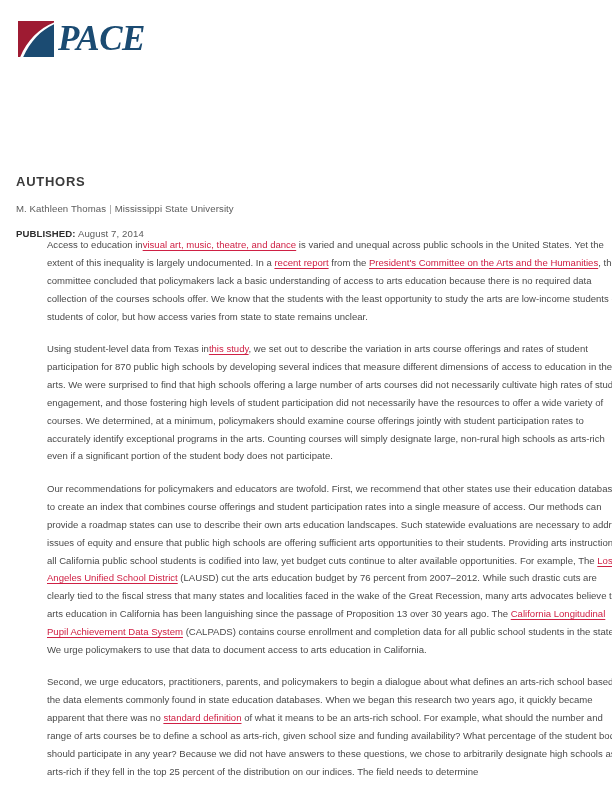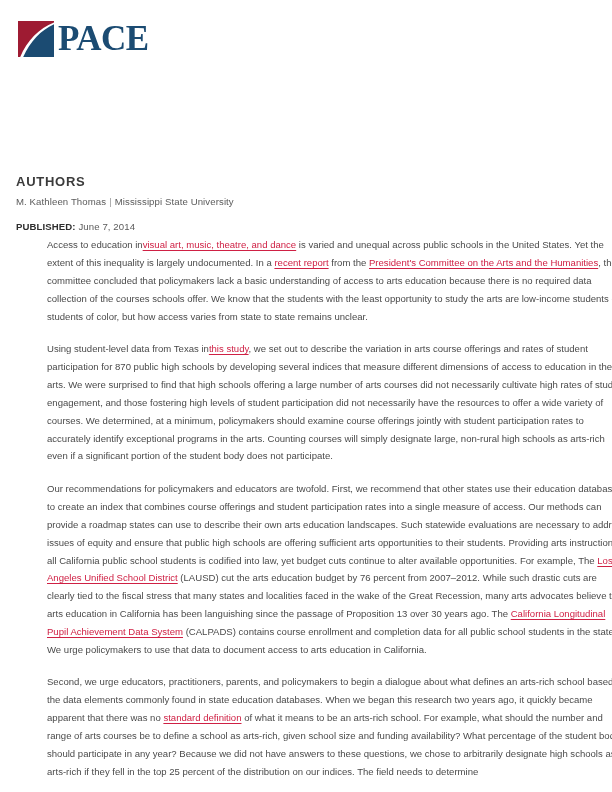--- a/index.html
+++ b/index.html
@@ -11,21 +11,21 @@
   }
   .page { position:relative; width:612px; height:792px; overflow:hidden; background:#fff; }
 
   
   .logo-band {
     position:absolute; left:0; top:0; width:612px; height:62px;
     background:#ffffff;
   }
   .logo-wrap {
     position:absolute; left:18px; top:21px;
-    display:flex; align-items:center; gap:4px;
+    display:flex; align-items:center; gap:4px;font-style:italic;
   }
   .logo-mark {
     position:relative; width:36px; height:36px;
     background:#9e1b32; overflow:hidden; flex:0 0 auto;
   }
   .logo-mark svg { display:block; width:36px; height:36px; }
   .logo-word {
     font-family:"Liberation Serif", serif;
     font-weight:700; font-size:35px; line-height:36px;
     color:#1b4b72; letter-spacing:-0.5px;
@@ -69,21 +69,21 @@
     letter-spacing:0.1px;
   }
 
   
   .meta { position:absolute; left:16px; top:174px; width:580px; }
   .meta-heading {
     font-size:13px; font-weight:700; letter-spacing:0.75px;
     color:#3b3b3b; text-transform:uppercase;
   }
   .meta-line {
-    margin-top:7px;
+    margin-top:14px;
     font-size:9.6px; color:#5b5b5b; letter-spacing:0.1px;
   }
   .meta-sep { color:#9a9a9a; padding:0 3px; }
   .published {
     margin-top:14px;
     font-size:9.6px; color:#5b5b5b; letter-spacing:0.1px;
   }
   .published b { color:#2e2e2e; font-weight:700; }
 
   
@@ -124,21 +124,21 @@
   </div>
 
 
   <div class="meta">
     <div class="meta-heading">AUTHORS</div>
     <div class="meta-line">
       <span>M. Kathleen Thomas</span><span class="meta-sep">|</span><span>Mississippi State University</span>
     </div>
     <div class="published">
       <b>PUBLISHED:</b>
-      <span>June 7, 2014</span>
+      <span>August 7, 2014</span>
     </div>
   </div>
 
   <div class="body-copy" id="body-copy">
       <p><span>Access to education in</span><a class="doc-link" href="#">visual art, music, theatre, and dance</a><span> is varied and unequal across public schools in the United States. Yet the extent of this inequality is largely undocumented. In a </span><a class="doc-link" href="#">recent report</a><span> from the </span><a class="doc-link" href="#">President's Committee on the Arts and the Humanities</a><span>, the committee concluded that policymakers lack a basic understanding of access to arts education because there is no required data collection of the courses schools offer. We know that the students with the least opportunity to study the arts are low-income students or students of color, but how access varies from state to state remains unclear.</span></p>
       <p><span>Using student-level data from Texas in</span><a class="doc-link" href="#">this study</a><span>, we set out to describe the variation in arts course offerings and rates of student participation for 870 public high schools by developing several indices that measure different dimensions of access to education in the arts. We were surprised to find that high schools offering a large number of arts courses did not necessarily cultivate high rates of student engagement, and those fostering high levels of student participation did not necessarily have the resources to offer a wide variety of courses. We determined, at a minimum, policymakers should examine course offerings jointly with student participation rates to accurately identify exceptional programs in the arts. Counting courses will simply designate large, non-rural high schools as arts-rich even if a significant portion of the student body does not participate.</span></p>
       <p><span>Our recommendations for policymakers and educators are twofold. First, we recommend that other states use their education databases to create an index that combines course offerings and student participation rates into a single measure of access. Our methods can provide a roadmap states can use to describe their own arts education landscapes. Such statewide evaluations are necessary to address issues of equity and ensure that public high schools are offering sufficient arts opportunities to their students. Providing arts instruction to all California public school students is codified into law, yet budget cuts continue to alter available opportunities. For example, The </span><a class="doc-link" href="#">Los Angeles Unified School District</a><span> (LAUSD) cut the arts education budget by 76 percent from 2007–2012. While such drastic cuts are clearly tied to the fiscal stress that many states and localities faced in the wake of the Great Recession, many arts advocates believe that arts education in California has been languishing since the passage of Proposition 13 over 30 years ago. The </span><a class="doc-link" href="#">California Longitudinal Pupil Achievement Data System</a><span> (CALPADS) contains course enrollment and completion data for all public school students in the state. We urge policymakers to use that data to document access to arts education in California.</span></p>
       <p><span>Second, we urge educators, practitioners, parents, and policymakers to begin a dialogue about what defines an arts-rich school based on the data elements commonly found in state education databases. When we began this research two years ago, it quickly became apparent that there was no </span><a class="doc-link" href="#">standard definition</a><span> of what it means to be an arts-rich school. For example, what should the number and range of arts courses be to define a school as arts-rich, given school size and funding availability? What percentage of the student body should participate in any year? Because we did not have answers to these questions, we chose to arbitrarily designate high schools as arts-rich if they fell in the top 25 percent of the distribution on our indices. The field needs to determine</span></p>
     </div>
 

